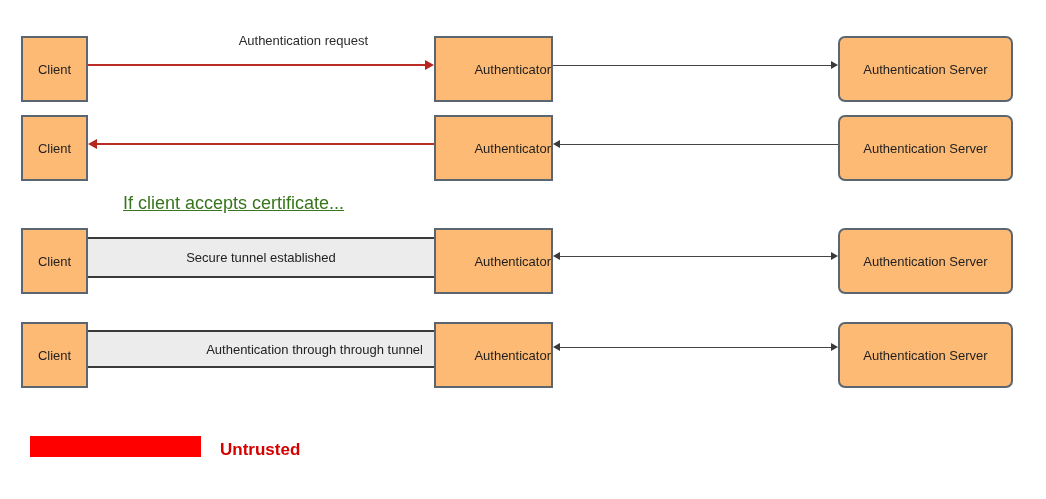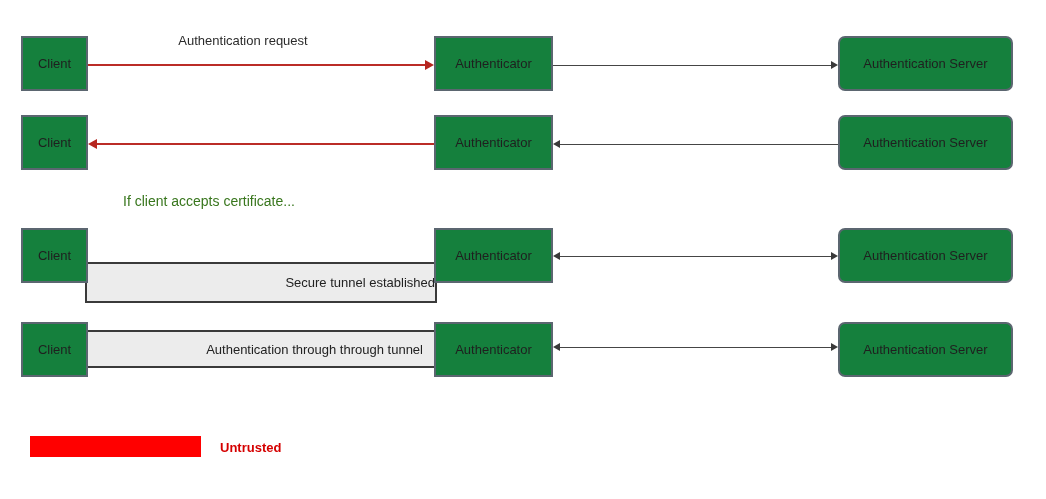--- a/index.html
+++ b/index.html
@@ -2,37 +2,37 @@
 <html><head>
 <meta charset="utf-8">
 <style>
   html,body{margin:0;padding:0;background:#ffffff;}
   body{font-family:"Liberation Sans", sans-serif;}
   #canvas{position:relative;width:1046px;height:499px;background:#ffffff;overflow:hidden;}
 
   .node{
     position:absolute;
     box-sizing:border-box;
-    background:#15803d;
+    background:#fdba74;
     border:2px solid #5b6670;
     color:#1f1f1f;
     font-size:13px;
     display:flex;align-items:center;justify-content:center;
     text-align:center;
     z-index:3;
-    height:55px;
+    height:66px;
   }
   .col-client{left:21px;width:67px;}
-  .col-auth{left:434px;width:119px;}
+  .col-auth{left:434px;width:119px;justify-content:flex-end;}
   .col-server{left:838px;width:175px;border-radius:7px;}
 
   .msg-label{
     position:absolute;
     font-size:13px;color:#2b2b2b;
-    text-align:center;
+    text-align:right;
     z-index:4;
     white-space:nowrap;
   }
 
   .red-line{position:absolute;height:2px;background:#bb2c27;z-index:2;}
   .black-line{position:absolute;height:1px;background:#454545;z-index:2;}
 
   .ah{position:absolute;width:0;height:0;z-index:2;}
   .ah-red-right{border-top:5px solid transparent;border-bottom:5px solid transparent;border-left:9px solid #b6251f;}
   .ah-red-left{border-top:5px solid transparent;border-bottom:5px solid transparent;border-right:9px solid #b6251f;}
@@ -42,39 +42,39 @@
   .tunnel{
     position:absolute;
     box-sizing:border-box;
     left:85px;width:352px;
     background:#ececec;
     border:2px solid #3a3a3a;
     z-index:1;
     font-size:13px;color:#222222;
     display:flex;align-items:center;
   }
-  .tunnel-center{justify-content:flex-end;margin-top:25px;}
+  .tunnel-center{justify-content:center;}
   .tunnel-right{justify-content:flex-end;padding-right:12px;}
 
   .note{
     position:absolute;
     left:123px;top:193px;
-    font-size:14px;color:#38761d;
-    z-index:4;white-space:nowrap;
+    font-size:18px;color:#38761d;
+    z-index:4;white-space:nowrap;text-decoration:underline;
   }
 
   .legend-swatch{
     position:absolute;
     left:30px;top:436px;width:171px;height:21px;
     background:#ff0000;z-index:2;
   }
   .legend-label{
     position:absolute;
     left:220px;top:440px;
-    font-size:13px;font-weight:bold;color:#d50000;
+    font-size:17px;font-weight:bold;color:#d50000;
     z-index:2;white-space:nowrap;text-align:right;
   }
 </style>
 </head>
 <body>
 
 <div id="canvas">
 
   <div class="node col-client" style="top:36px;">
     <span>Client</span>

